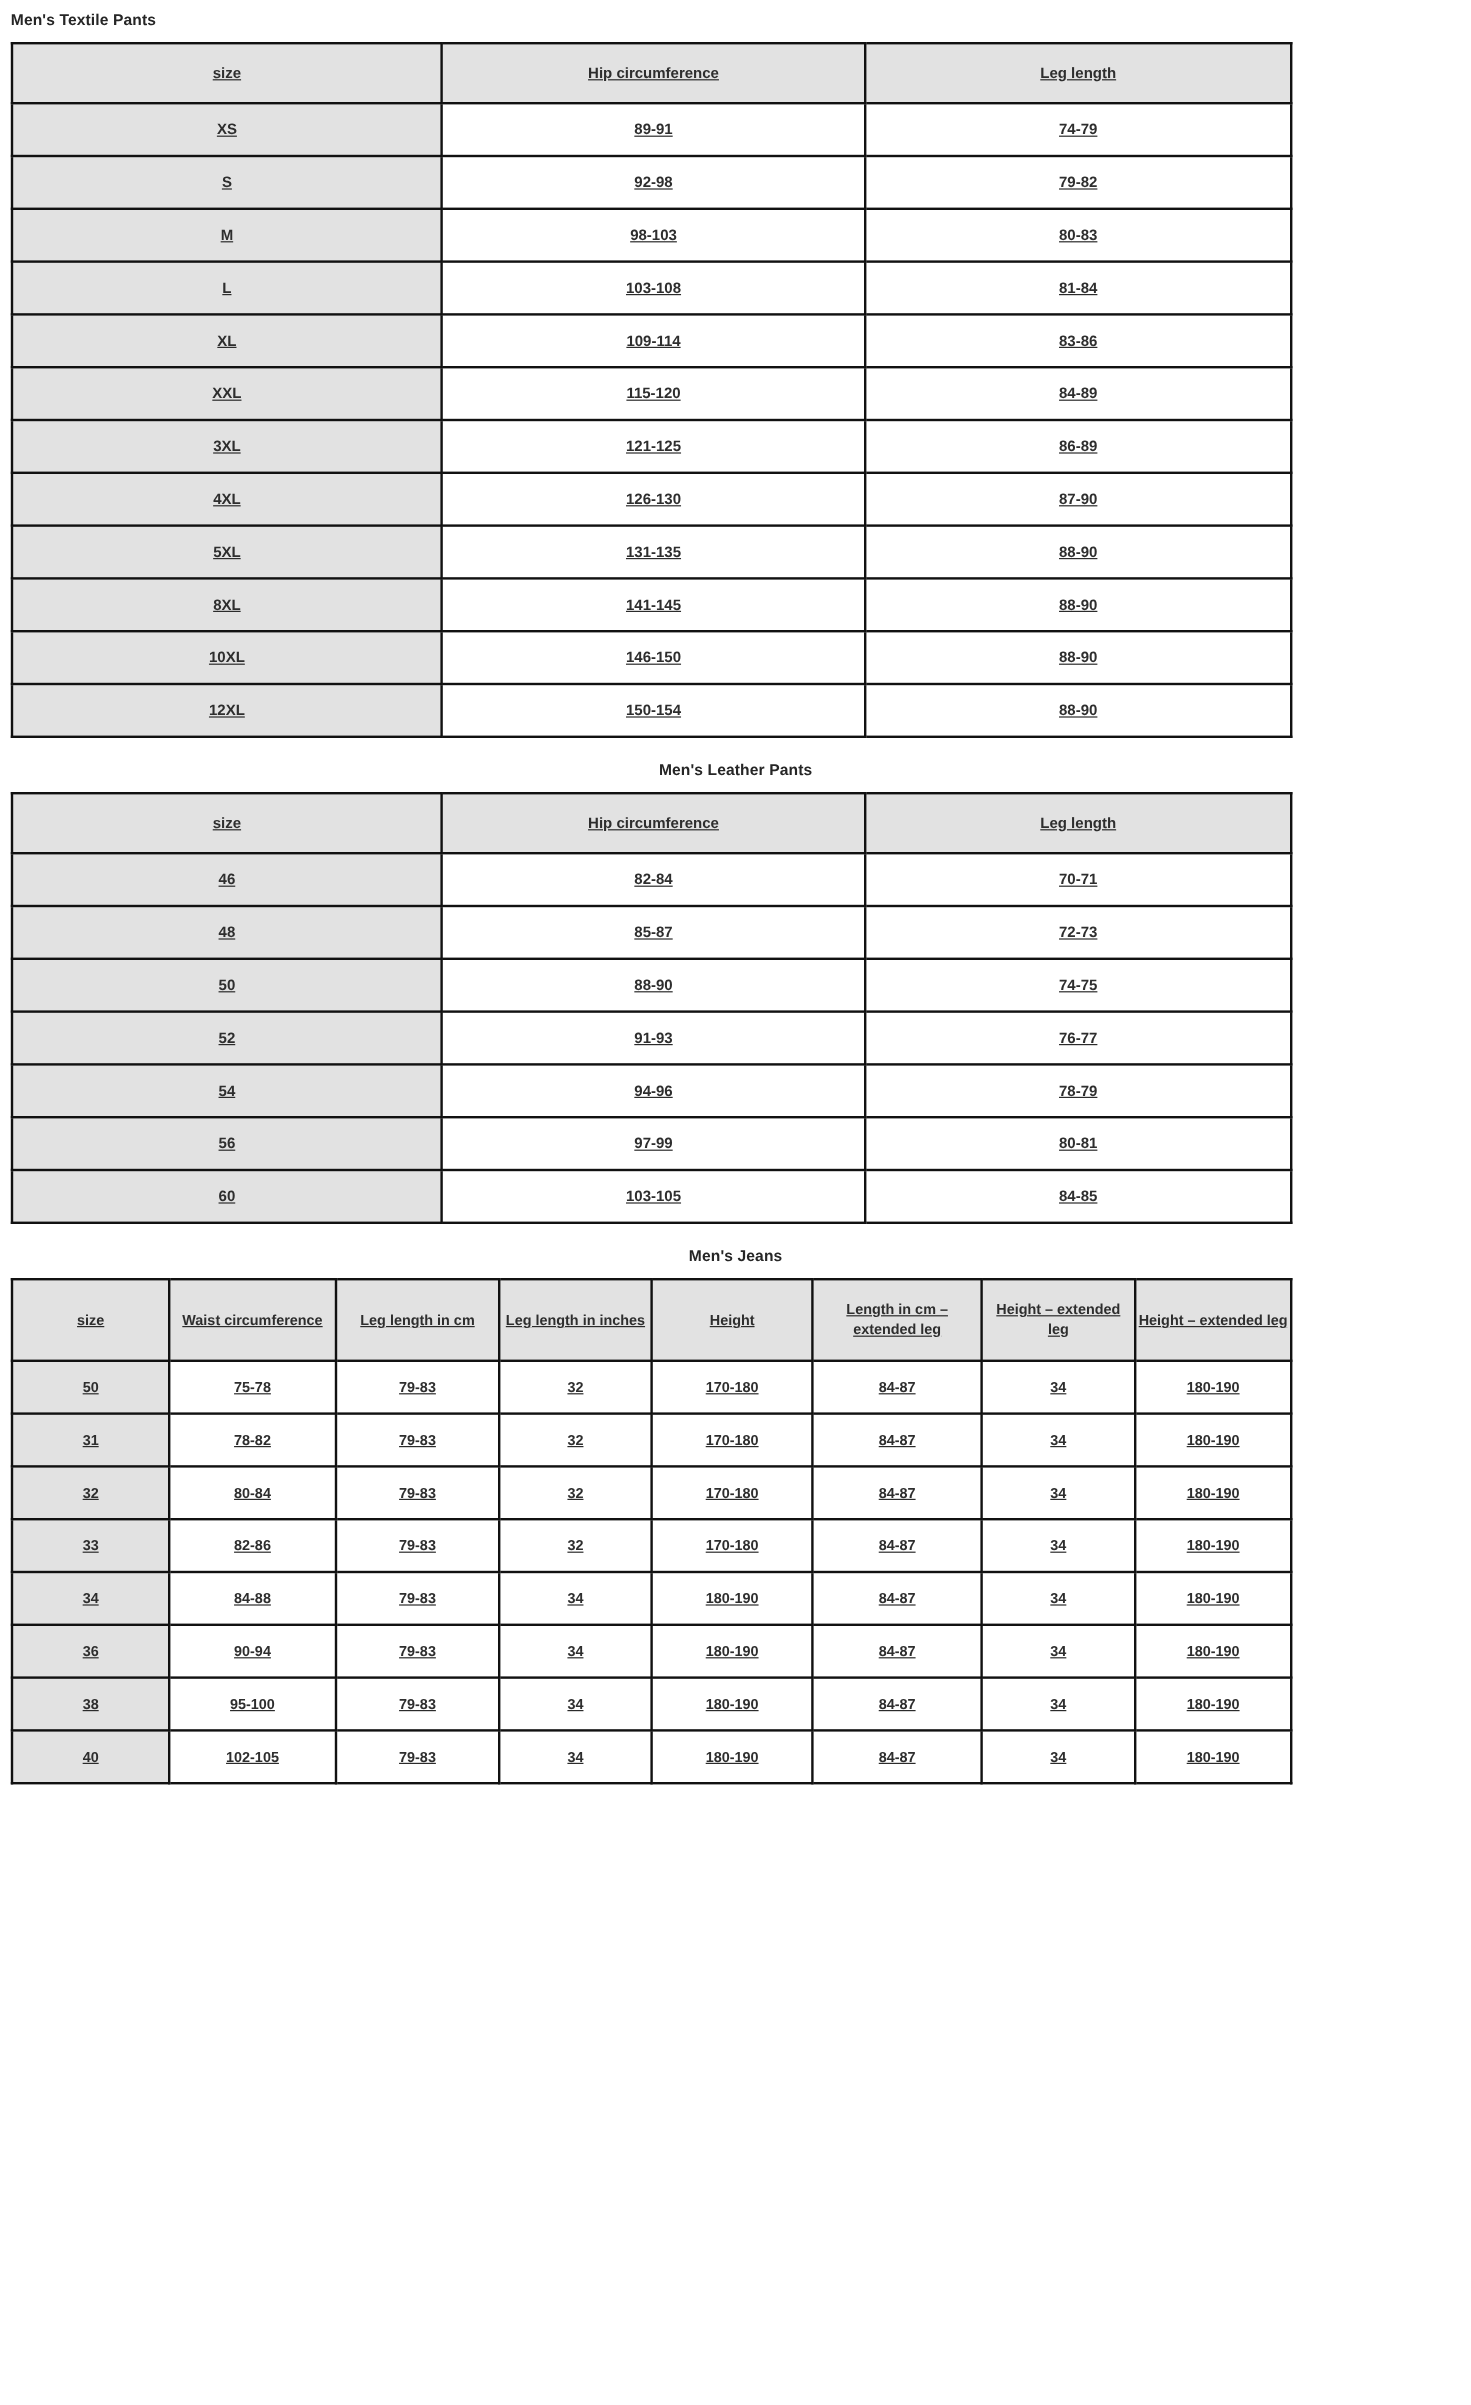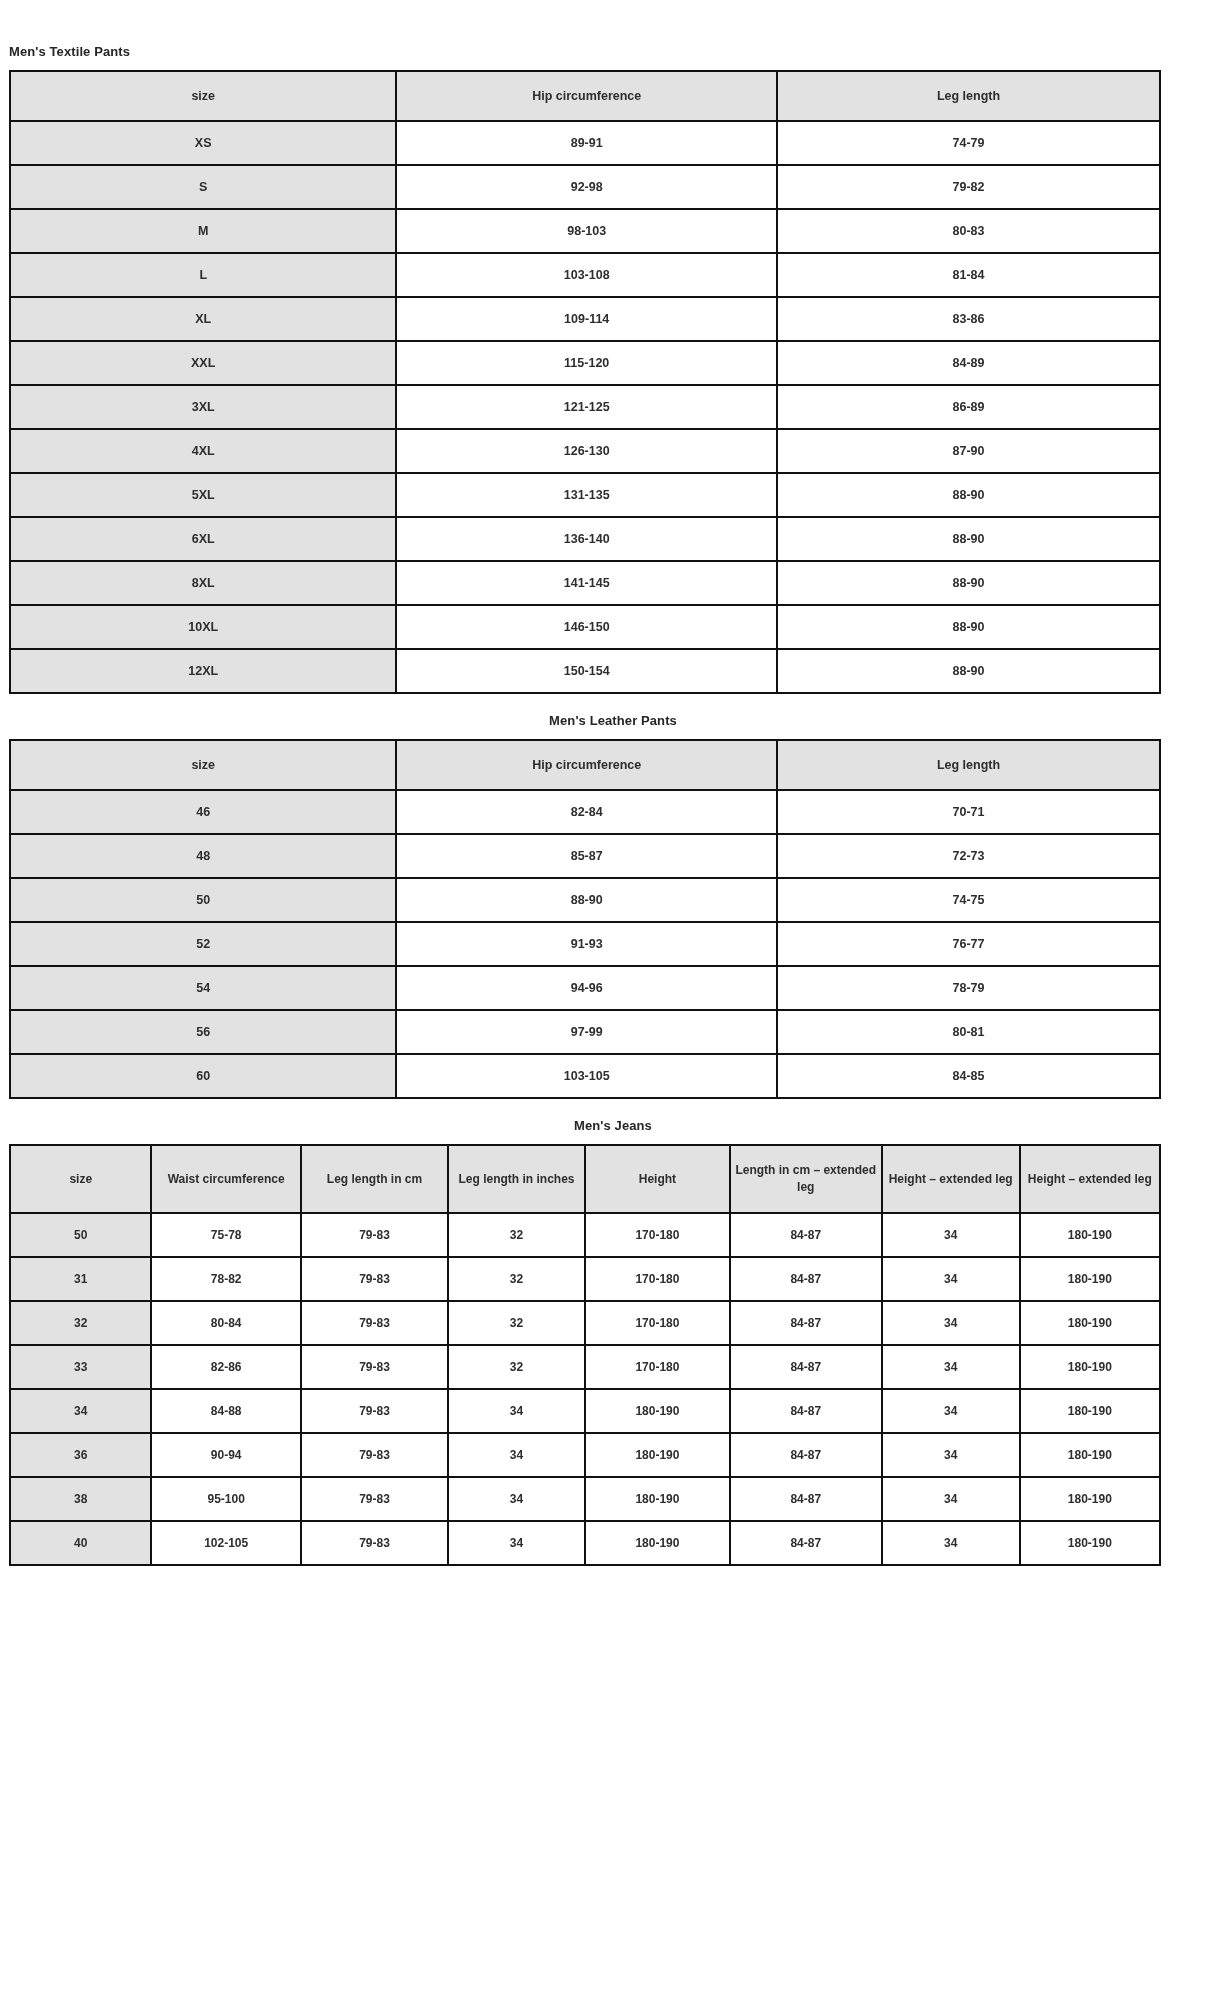--- a/index.html
+++ b/index.html
@@ -10,40 +10,40 @@
   }
   body {
     width: 1226px;
     font-family: "Liberation Sans", sans-serif;
     color: #2b2b2b;
     -webkit-font-smoothing: antialiased;
   }
   .page {
     width: 1226px;
     padding: 0 9px;
-    margin-top: 35px;
   }
   .section-title {
     font-size: 13px;
     font-weight: bold;
     color: #262626;
     letter-spacing: 0.1px;
     margin: 0;
     padding: 9px 0 10px 0;
     line-height: 16px;
   }
   .section + .section .section-title {
     padding-top: 19px;
     text-align: center;
   }
   table.size-table {
-    width: 1152px;
+    width: 1068px;
     border-collapse: collapse;
     table-layout: fixed;
     background: #ffffff;
+    text-decoration: underline;
   }
   table.size-table th,
   table.size-table td {
     border: 2px solid #111111;
     text-align: center;
     vertical-align: middle;
     font-size: 12.5px;
     font-weight: bold;
     color: #2e2e2e;
     padding: 6px 4px;
@@ -141,25 +141,20 @@
               <td class="size-cell">4XL</td>
               <td>126-130</td>
               <td>87-90</td>
             </tr>
             <tr>
               <td class="size-cell">5XL</td>
               <td>131-135</td>
               <td>88-90</td>
             </tr>
             <tr>
-              <td class="size-cell">6XL</td>
-              <td>136-140</td>
-              <td>88-90</td>
-            </tr>
-            <tr>
               <td class="size-cell">8XL</td>
               <td>141-145</td>
               <td>88-90</td>
             </tr>
             <tr>
               <td class="size-cell">10XL</td>
               <td>146-150</td>
               <td>88-90</td>
             </tr>
             <tr>

